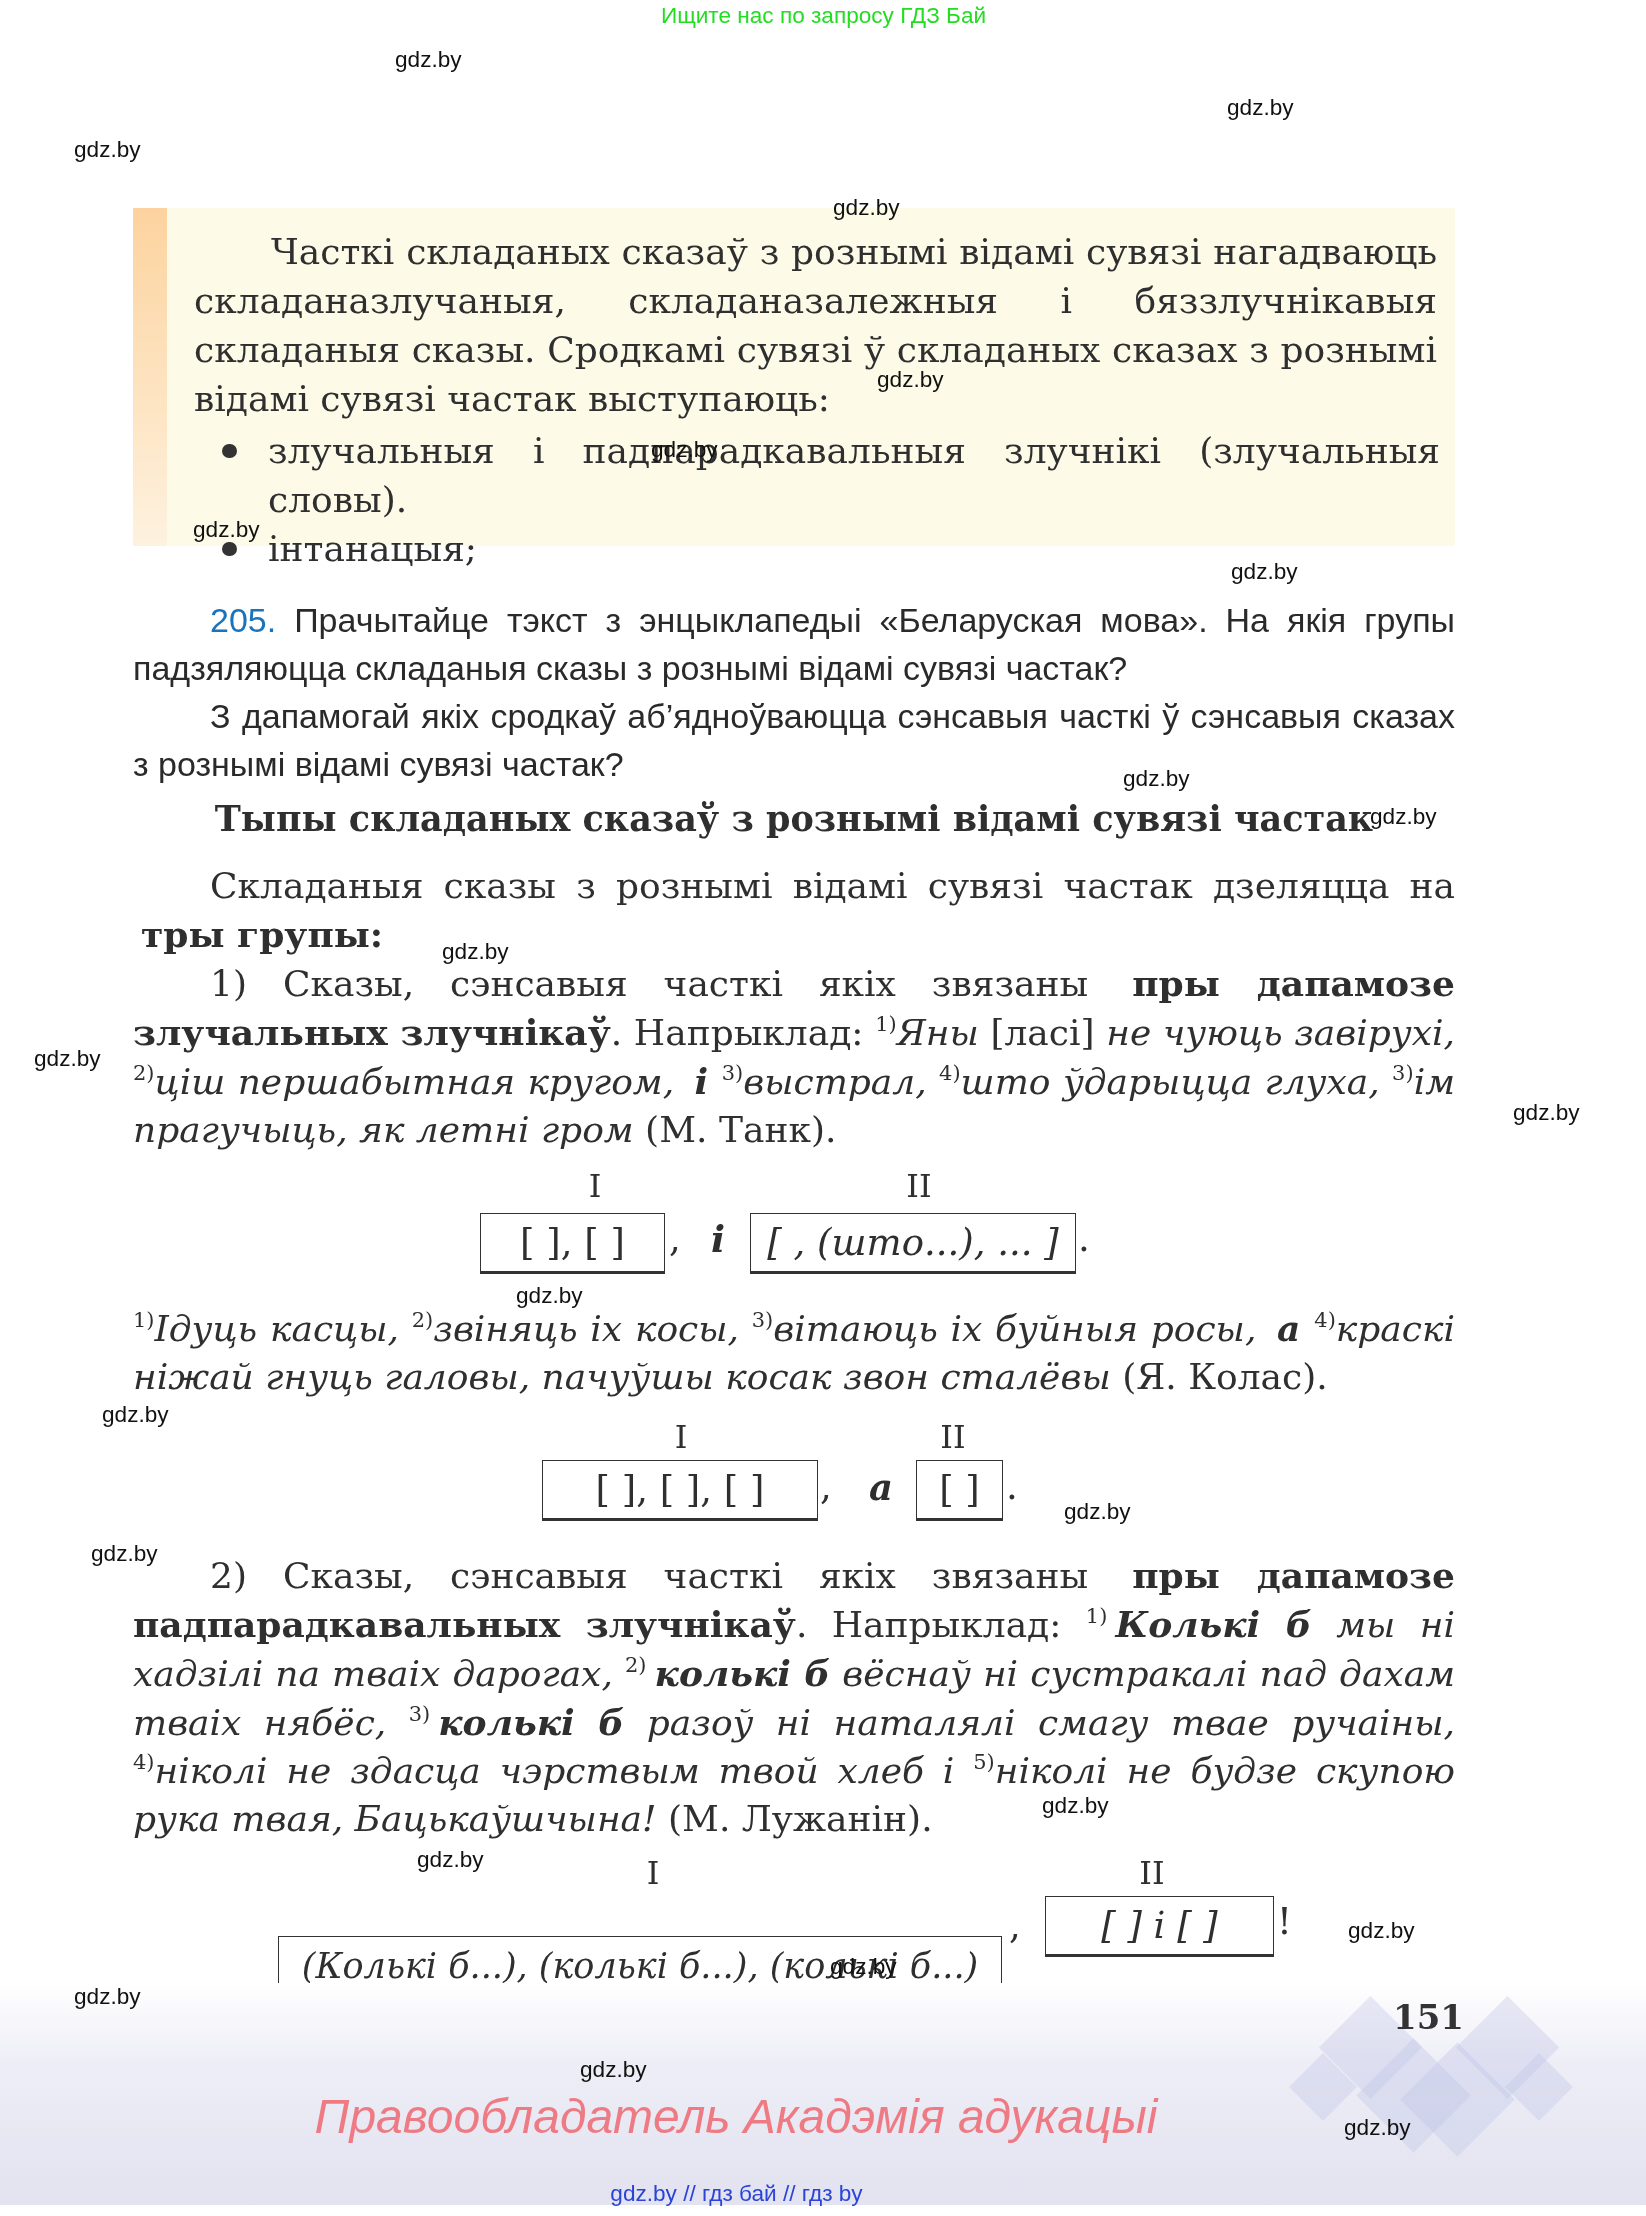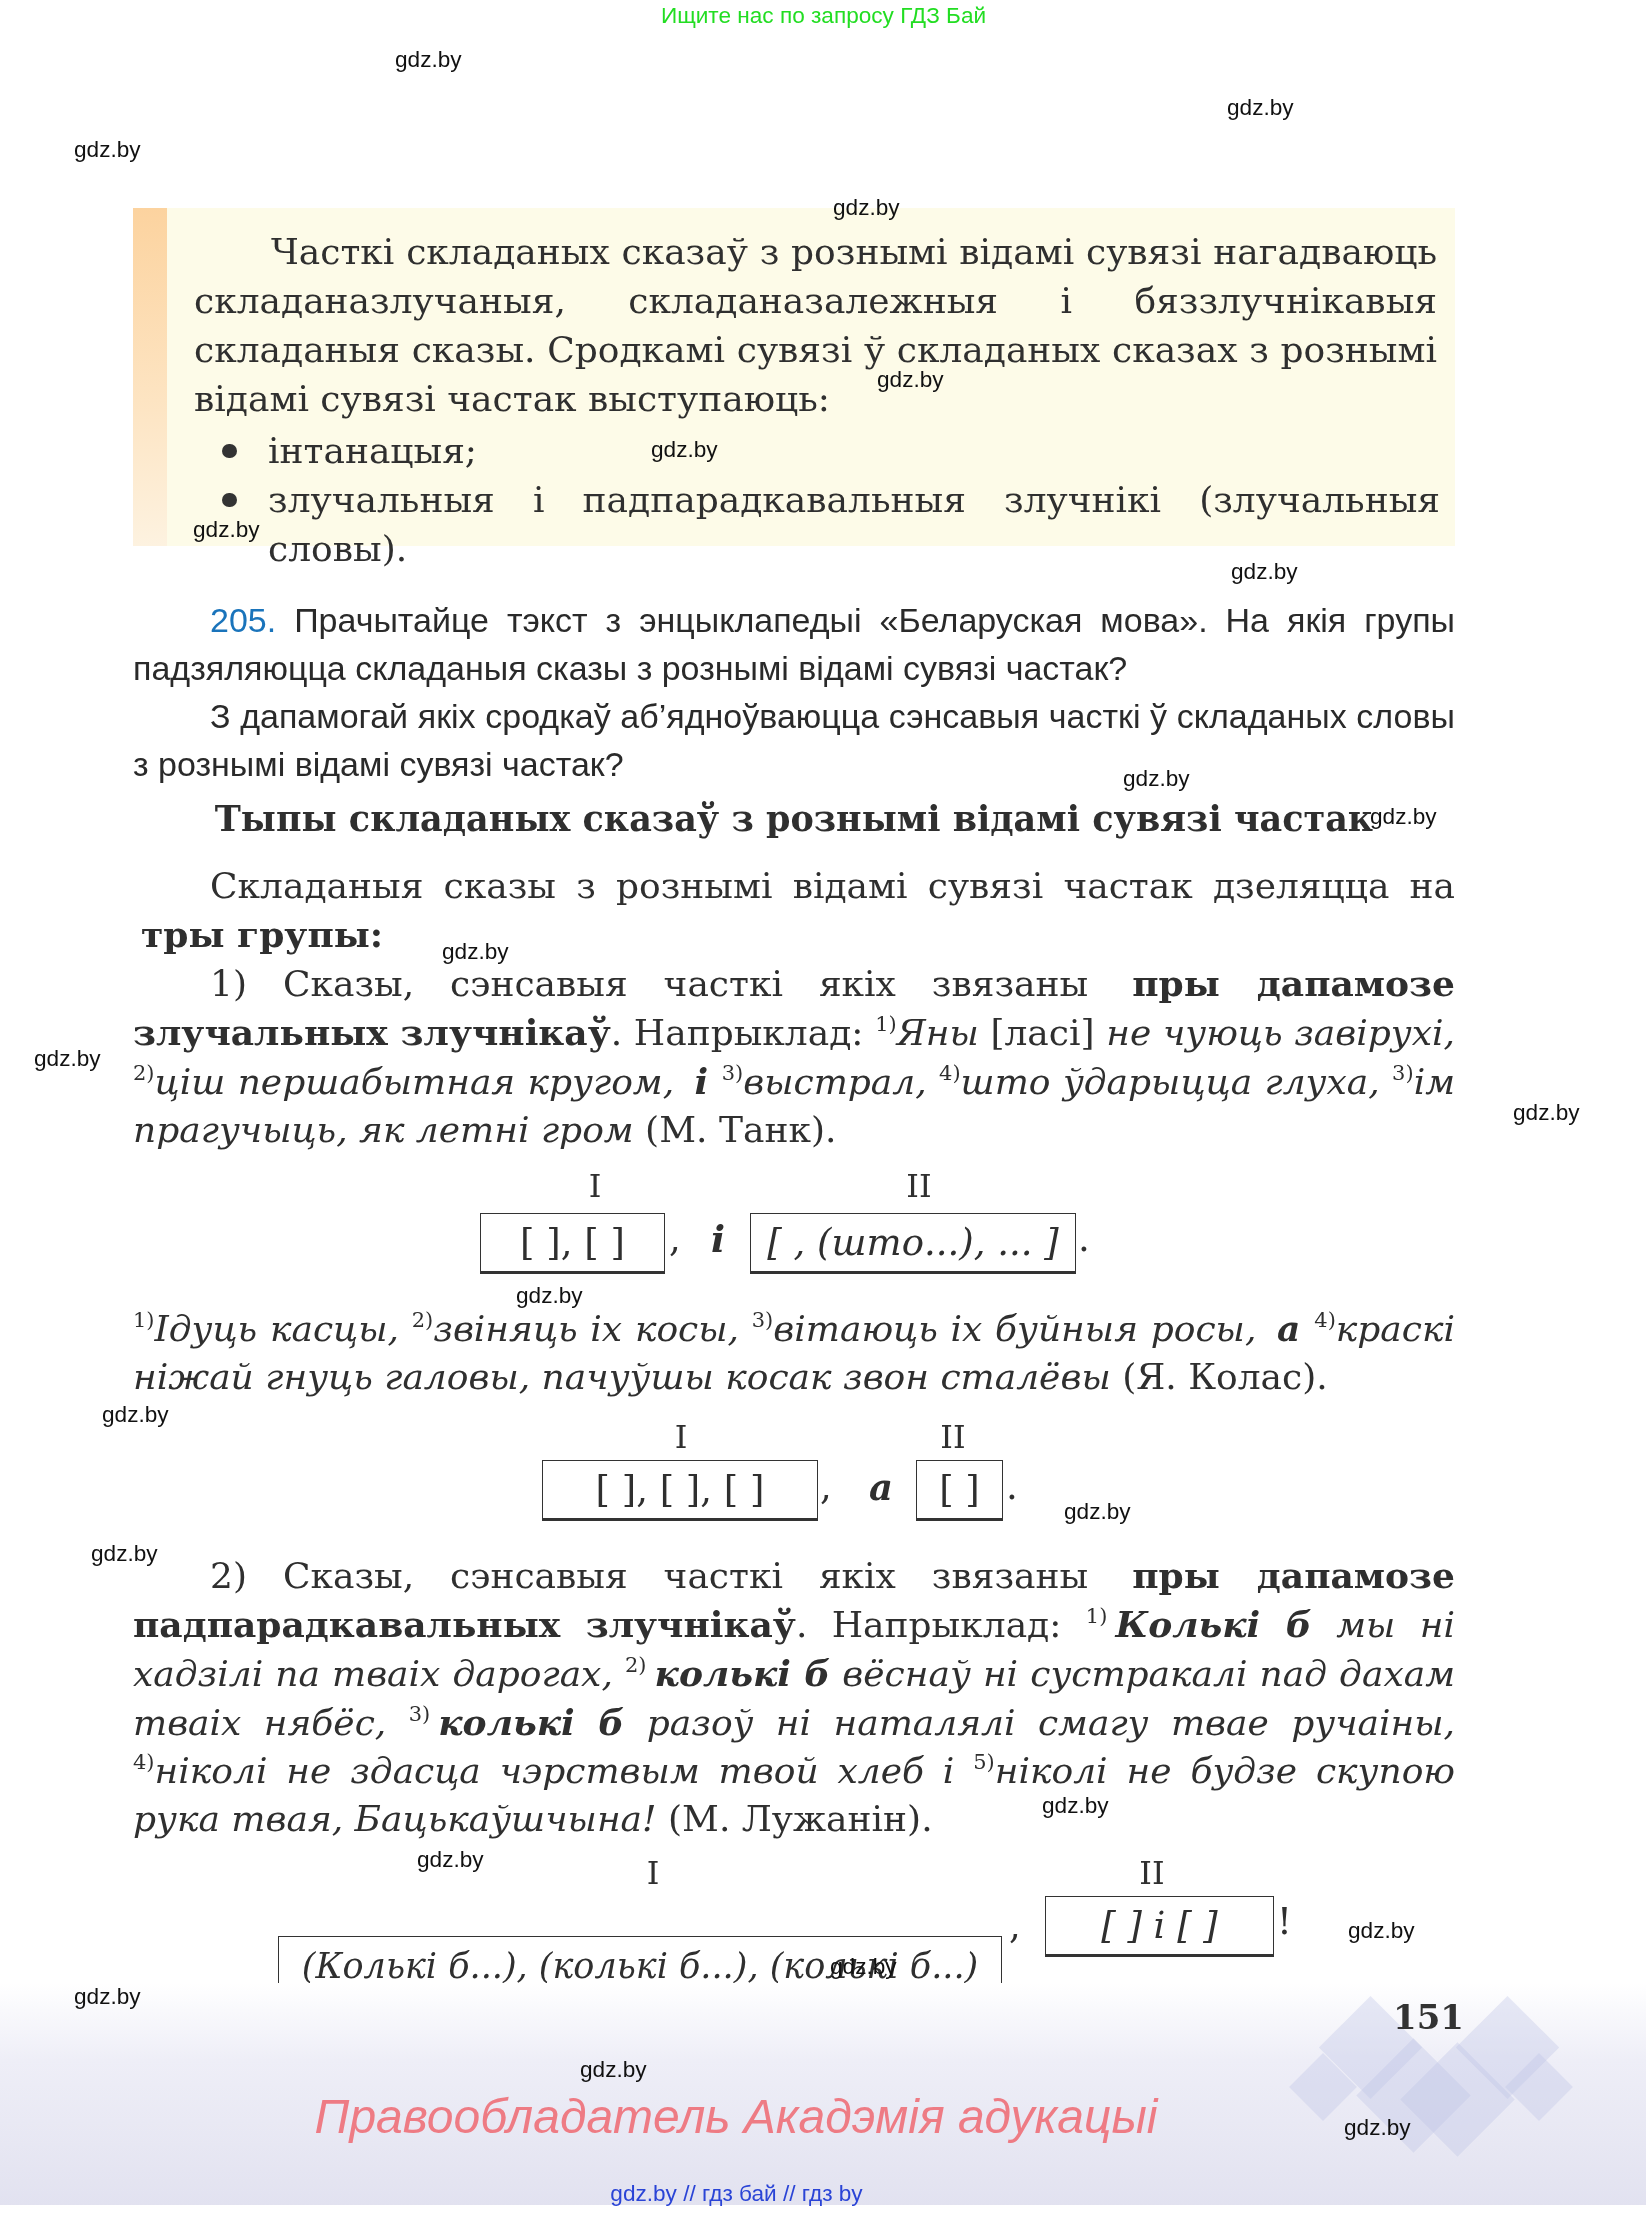--- a/index.html
+++ b/index.html
@@ -48,29 +48,29 @@
 </head>
 <body>
 
 <div class="topnote">Ищите нас по запросу ГДЗ Бай</div>
 
 <div class="rule">
   <div class="bar"></div>
   <div class="body">
     <p>Часткі складаных сказаў з рознымі відамі сувязі нагадваюць складаназлучаныя, складаназалежныя і бяззлучнікавыя складаныя сказы. Сродкамі сувязі ў складаных сказах з рознымі відамі сувязі частак выступаюць:</p>
     <ul>
+      <li><span class="dot"></span><span>злучальныя і падпарадкавальныя злучнікі (злучальныя словы).</span></li>
       <li><span class="dot"></span><span>інтанацыя;</span></li>
-      <li><span class="dot"></span><span>злучальныя і падпарадкавальныя злучнікі (злучальныя словы).</span></li>
     </ul>
   </div>
 </div>
 
 <div class="ex">
   <p><span class="num">205.</span> <span>Прачытайце тэкст з энцыклапедыі «Беларуская мова». На якія групы падзяляюцца складаныя сказы з рознымі відамі сувязі частак?</span></p>
-  <p>З дапамогай якіх сродкаў аб’ядноўваюцца сэнсавыя часткі ў складаных словы з рознымі відамі сувязі частак?</p>
+  <p>З дапамогай якіх сродкаў аб’ядноўваюцца сэнсавыя часткі ў сэнсавыя сказах з рознымі відамі сувязі частак?</p>
 </div>
 
 <div class="heading">Тыпы складаных сказаў з рознымі відамі сувязі частак</div>
 
 <div class="text" style="top:862px;">
   <p class="ind"><span>Складаныя сказы з рознымі відамі сувязі частак дзеляцца на </span><span class="b">тры групы:</span></p>
 </div>
 
 <div class="text" style="top:959px;">
   <p class="ind">

